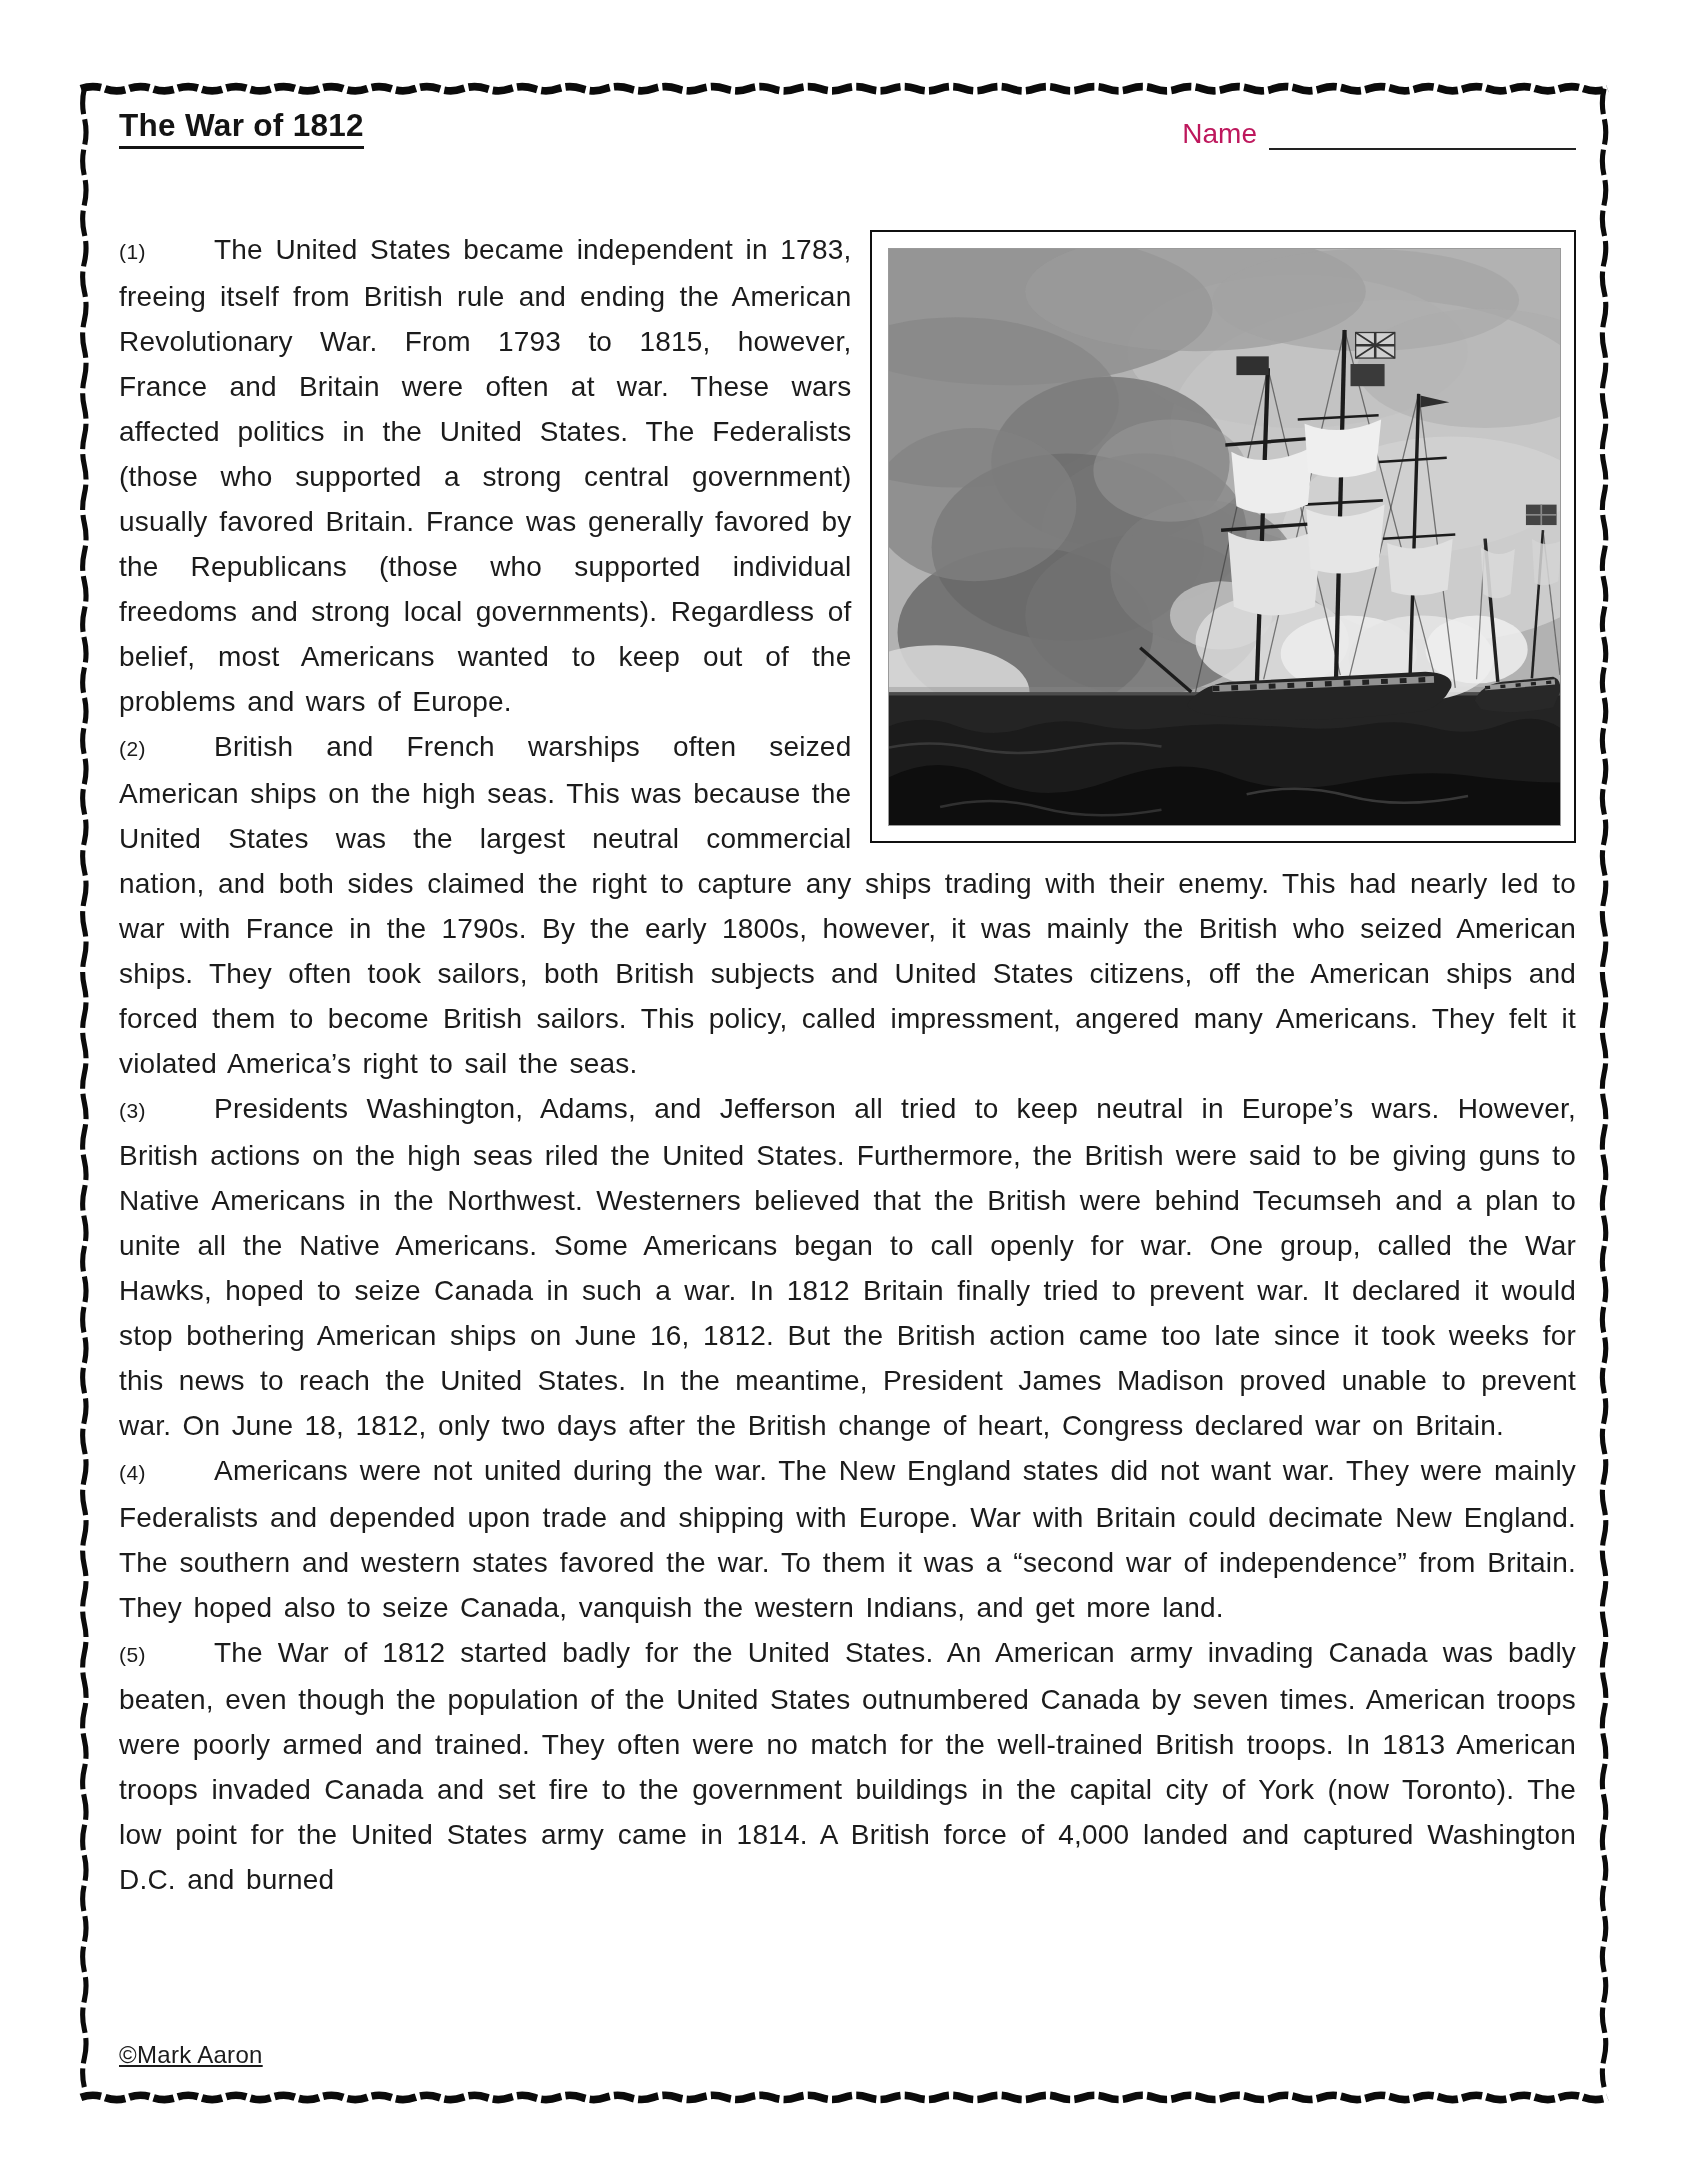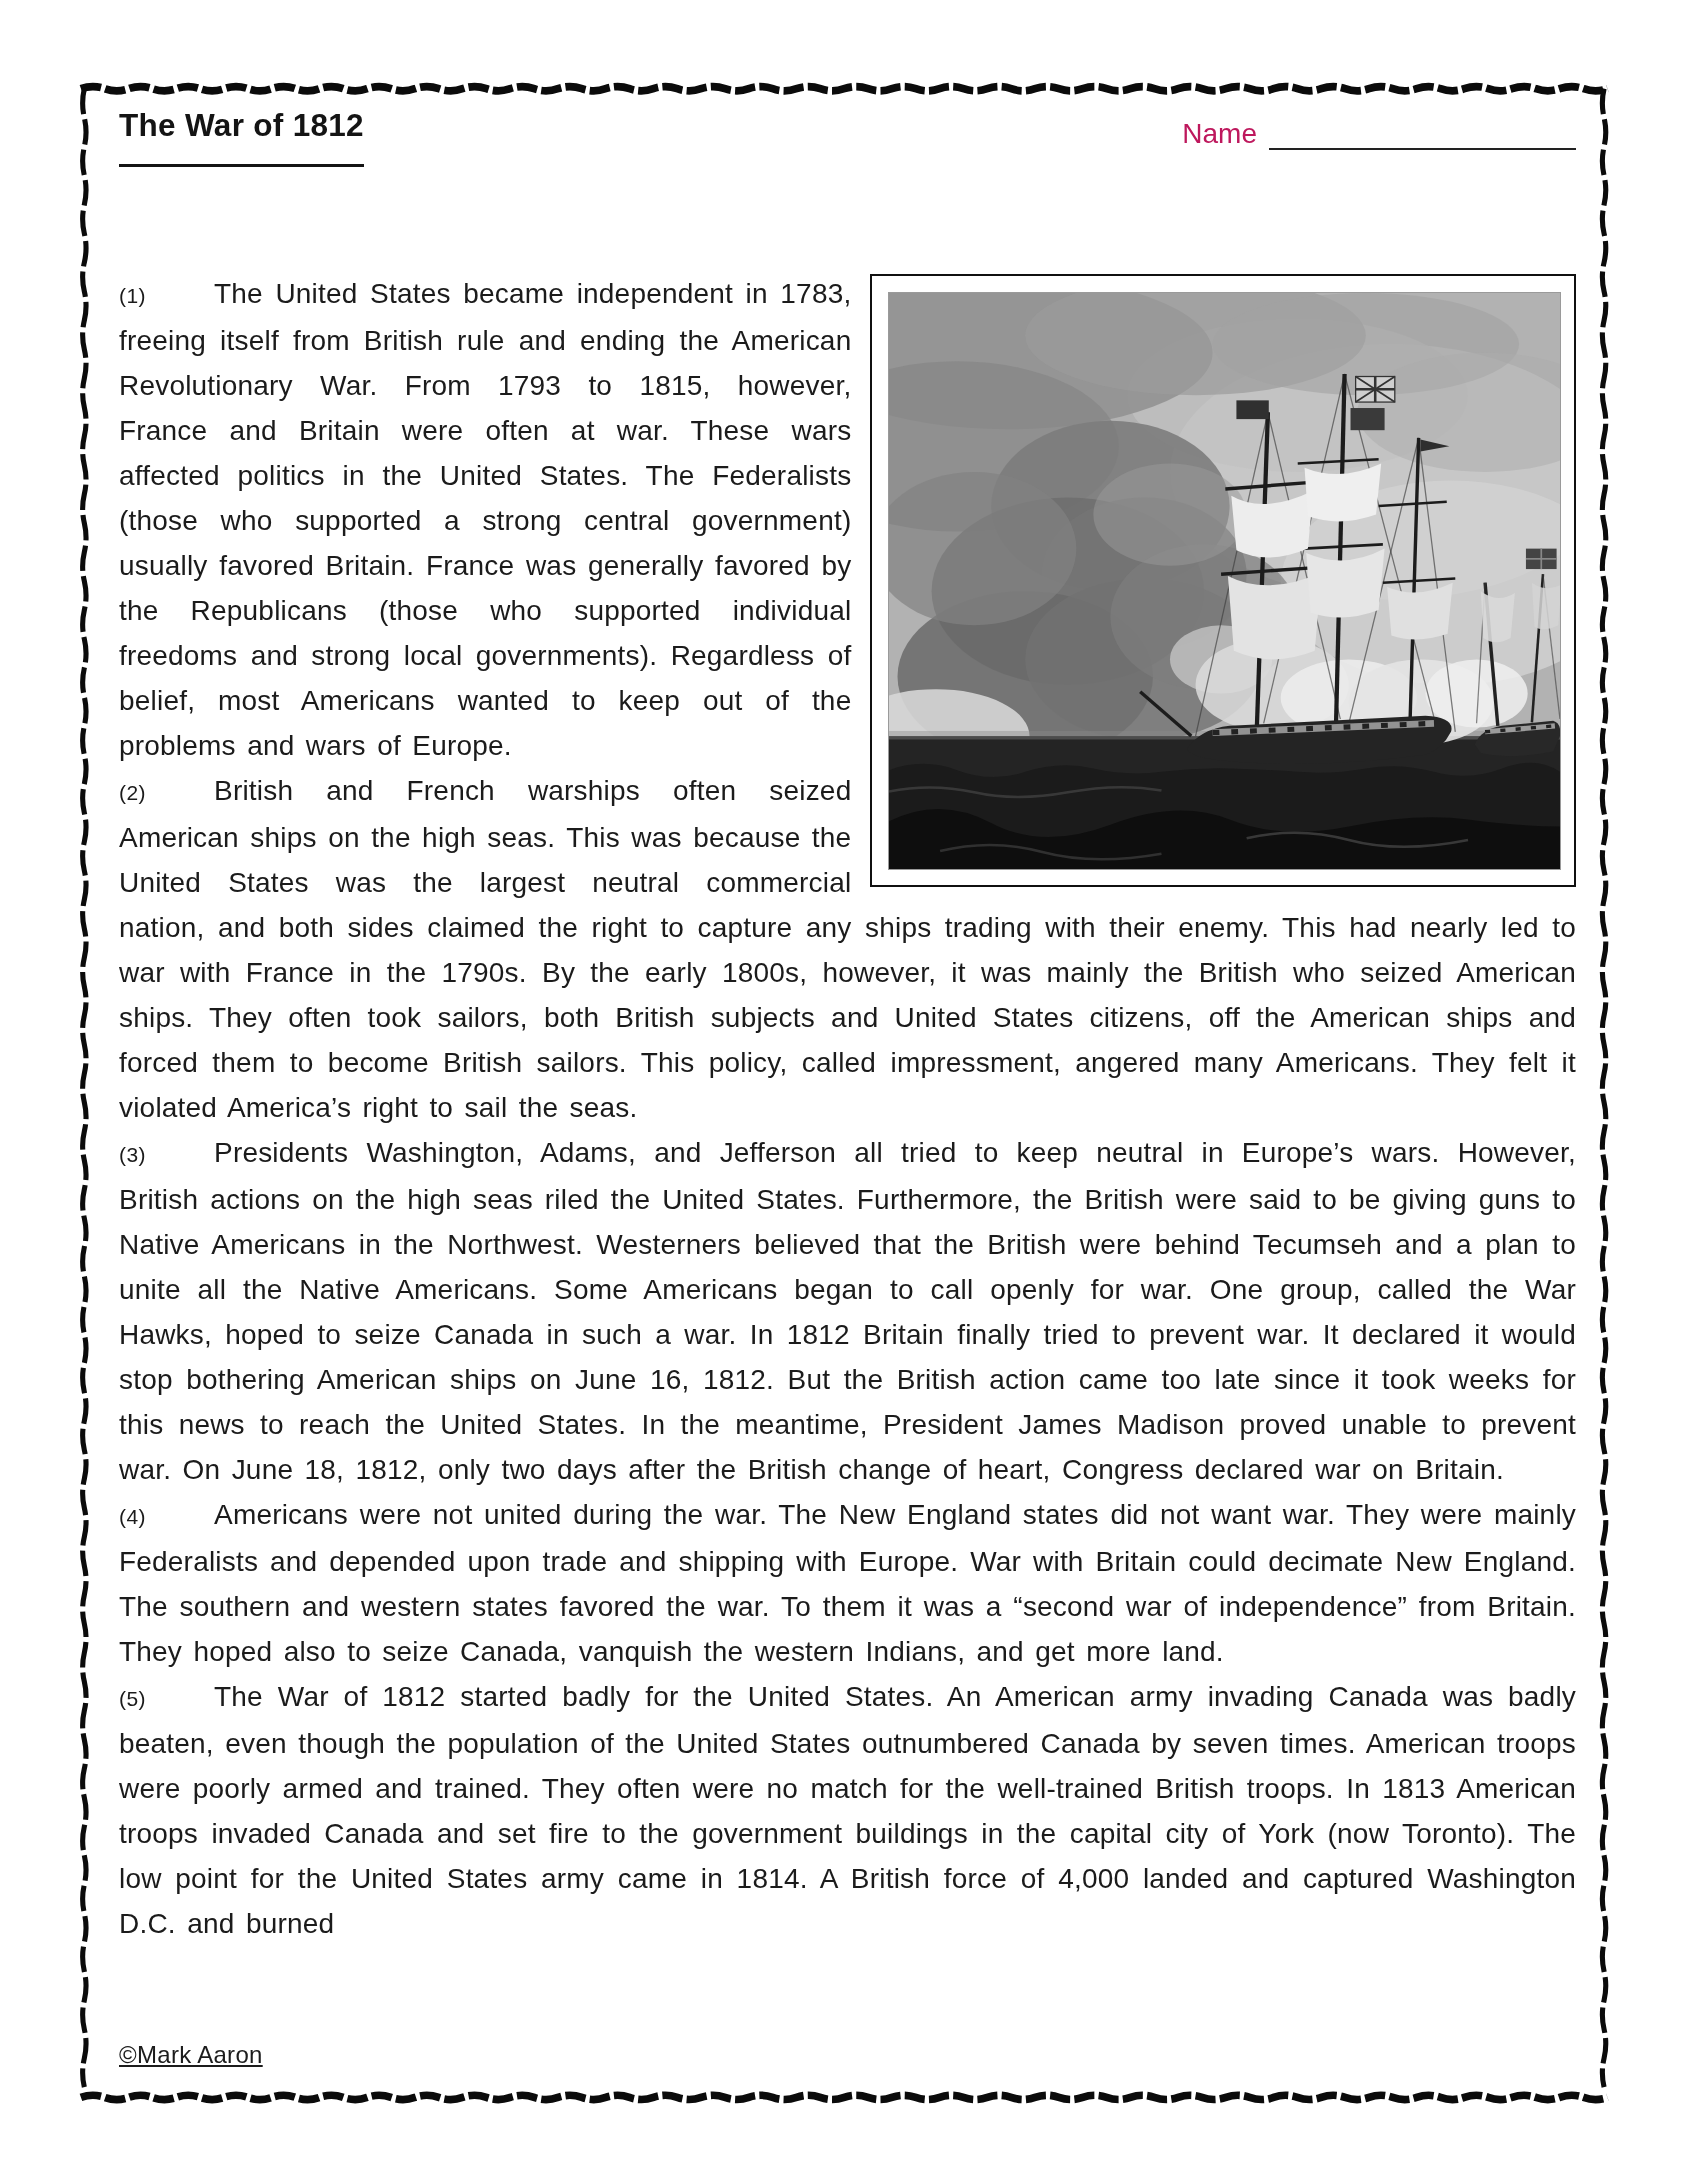--- a/index.html
+++ b/index.html
@@ -18,36 +18,36 @@
   .content{position:absolute;left:119px;top:107px;width:1457px;}
 
   .page-title{
     display:inline-block;
     margin:0;
     font-size:31.5px;
     font-weight:600;
     letter-spacing:0.3px;
     color:#141414;
     border-bottom:3.4px solid #141414;
-    padding-bottom:20px;
+    padding-bottom:2px;
   }
   .name-area{
     position:absolute;right:0;top:10.2px;
     font-size:28px;color:#be185d;white-space:nowrap;
   }
   .name-line{
     display:inline-block;
     width:307px;height:31px;
     border-bottom:2.6px solid #222;
     margin-left:12px;
     vertical-align:bottom;
   }
 
   .body-text{
-    margin-top:104px;
+    margin-top:78px;
     font-size:28px;
     line-height:45px;
     text-align:justify;
     word-spacing:3.4px;
     letter-spacing:0.2px;
   }
   .para{margin:0;}
   .pnum{
     display:inline-block;
     width:95px;

